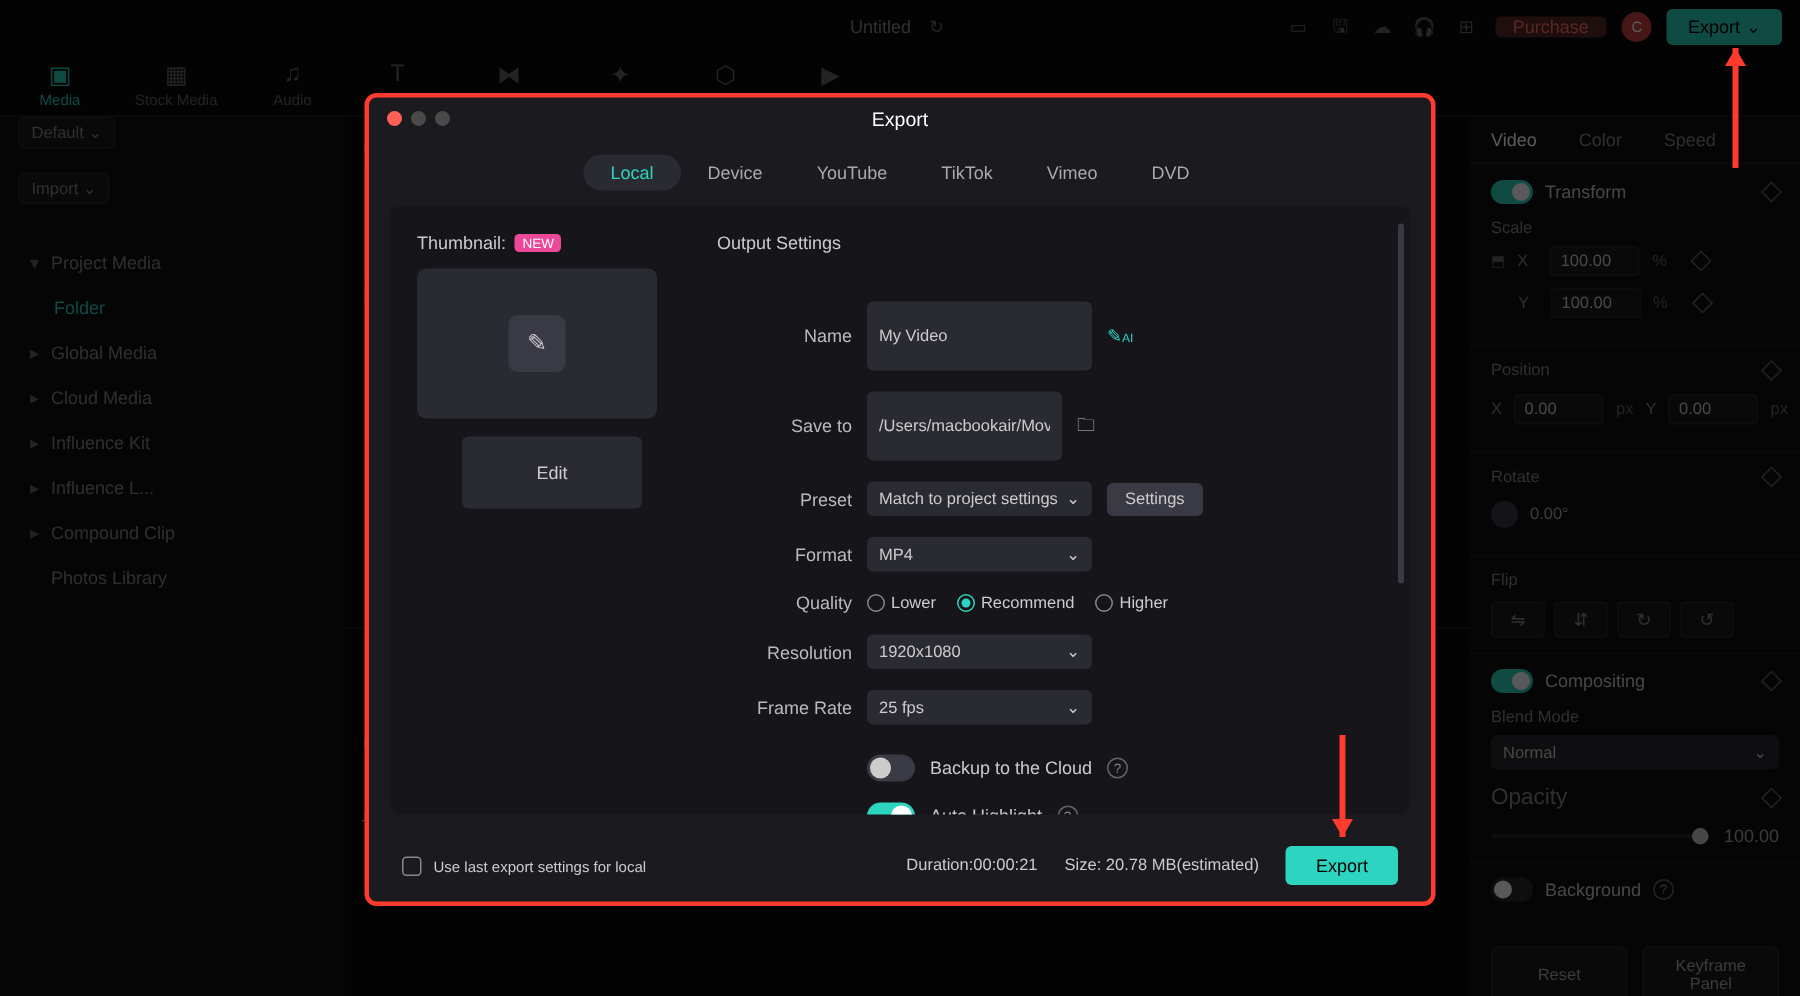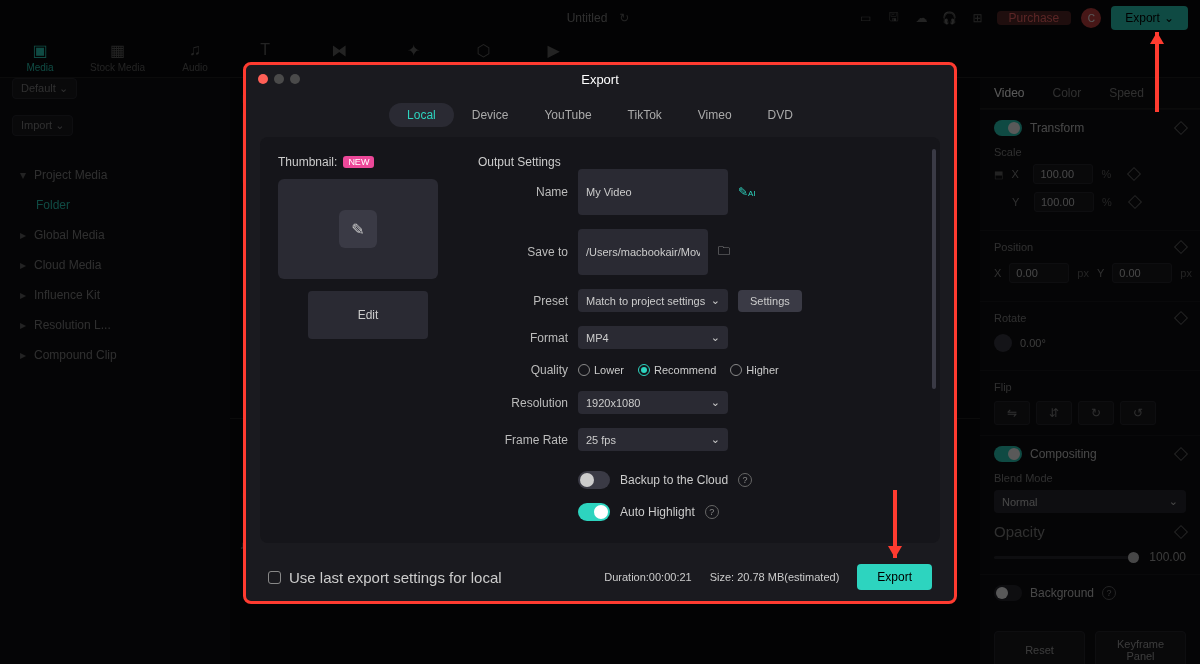--- a/index.html
+++ b/index.html
@@ -81,42 +81,42 @@
 .mtab{padding:5px 18px;color:#aaa;cursor:pointer;font-size:12px;border-radius:12px}
 .mtab.active{background:#2a2a33;color:#2dd4bf}
 .modal-body{flex:1;margin:0 14px 10px;background:#15151a;border-radius:8px;display:flex;padding:18px;gap:20px;overflow:hidden;position:relative}
 .thumb-col{width:180px}
 .thumb-label{color:#ccc;font-size:12px;margin-bottom:10px;display:flex;align-items:center;gap:6px}
 .new-badge{background:#ec4899;color:#fff;font-size:9px;padding:1px 5px;border-radius:3px}
 .thumb-preview{width:160px;height:100px;background:#2a2a33;border-radius:6px;display:flex;align-items:center;justify-content:center;margin-bottom:12px}
 .thumb-edit-icon{width:38px;height:38px;background:#3a3a45;border-radius:6px;display:flex;align-items:center;justify-content:center;color:#ccc;font-size:16px}
 .edit-btn{width:120px;margin:0 auto;display:block;background:#2a2a33;color:#ccc;border:none;padding:17px;border-radius:4px;cursor:pointer;font-size:12px}
 .settings-col{flex:1}
-.sc-title{color:#ccc;font-size:12px;margin-bottom:0}
+.sc-title{color:#ccc;font-size:12px;margin-bottom:32px}
 .form-row{display:flex;align-items:center;margin-bottom:14px;gap:10px}
 .form-label{width:90px;text-align:right;color:#bbb;font-size:12px}
 .form-input{flex:1;max-width:150px;background:#2a2a33;border:none;color:#ccc;padding:17px 8px;border-radius:4px;font-size:11px}
 .form-select{flex:1;max-width:150px;background:#2a2a33;border:none;color:#ccc;padding:5px 8px;border-radius:4px;font-size:11px;display:flex;justify-content:space-between;align-items:center;cursor:pointer}
 .ai-icon{color:#2dd4bf;font-size:12px}
 .folder-btn{color:#ccc;cursor:pointer}
 .settings-btn{background:#3a3a45;color:#ccc;border:none;padding:5px 12px;border-radius:4px;cursor:pointer;font-size:11px}
 .radio-group{display:flex;gap:14px}
 .radio-opt{display:flex;align-items:center;gap:4px;color:#ccc;font-size:11px;cursor:pointer}
 .radio{width:12px;height:12px;border:1.5px solid #888;border-radius:50%;display:inline-flex;align-items:center;justify-content:center}
 .radio.checked{border-color:#2dd4bf}
 .radio.checked::after{content:'';width:6px;height:6px;background:#2dd4bf;border-radius:50%}
 .toggle{width:32px;height:18px;background:#3a3a45;border-radius:9px;position:relative;cursor:pointer}
 .toggle.on{background:#2dd4bf}
 .toggle::after{content:'';position:absolute;width:14px;height:14px;background:#ccc;border-radius:50%;top:2px;left:2px;transition:left .2s}
 .toggle.on::after{left:16px;background:#fff}
 .toggle-label{color:#ccc;font-size:12px}
 .help-icon{width:14px;height:14px;border:1px solid #666;border-radius:50%;display:inline-flex;align-items:center;justify-content:center;font-size:9px;color:#888}
 .modal-scrollbar{position:absolute;right:4px;top:12px;width:4px;height:240px;background:#3a3a45;border-radius:2px}
 .modal-footer{height:48px;display:flex;align-items:center;padding:0 22px;justify-content:space-between}
-.footer-left{display:flex;align-items:center;gap:8px;color:#ccc;font-size:15px}
+.footer-left{display:flex;align-items:flex-end;gap:8px;color:#ccc;font-size:10px}
 .checkbox{width:13px;height:13px;border:1.5px solid #888;border-radius:3px;cursor:pointer}
 .footer-right{display:flex;align-items:center;gap:18px;color:#ccc;font-size:11px}
 .export-go{background:#2dd4bf;color:#000;border:none;padding:6px 20px;border-radius:4px;cursor:pointer;font-size:12px;font-weight:500}
 .arrow-annotation{position:absolute;z-index:200;pointer-events:none}
 .arrow-up{left:1150px;top:32px;width:14px;height:80px}
 .arrow-down{left:888px;top:490px;width:14px;height:68px}
 .arrow-line{background:#ff3b30;width:4px;height:100%;margin:0 auto}
 .arrow-head-up{width:0;height:0;border-left:7px solid transparent;border-right:7px solid transparent;border-bottom:12px solid #ff3b30;position:absolute;top:0;left:0}
 .arrow-head-down{width:0;height:0;border-left:7px solid transparent;border-right:7px solid transparent;border-top:12px solid #ff3b30;position:absolute;bottom:0;left:0}
 .rotate-circle{width:18px;height:18px;border-radius:50%;background:#3a3a45;display:inline-block}
@@ -202,25 +202,29 @@
       <div class="sidebar-item">
           <span class="chev">▸</span>
           <span>Cloud Media</span>
         </div>
       <div class="sidebar-item">
           <span class="chev">▸</span>
           <span>Influence Kit</span>
         </div>
       <div class="sidebar-item">
           <span class="chev">▸</span>
-          <span>Resolution L...</span>
+          <span>Influence L...</span>
         </div>
       <div class="sidebar-item">
           <span class="chev">▸</span>
           <span>Compound Clip</span>
+        </div>
+      <div class="sidebar-item">
+          <span style="width:8px"></span>
+          <span>Photos Library</span>
         </div>
     </div>
   </div>
 
   <div class="mid-panel">
     <div class="mid-top" style="height:340px">
       <div class="media-area">
         <div class="folder-label">FOLDER</div>
         <div class="import-box">
           <span class="plus">+</span>

